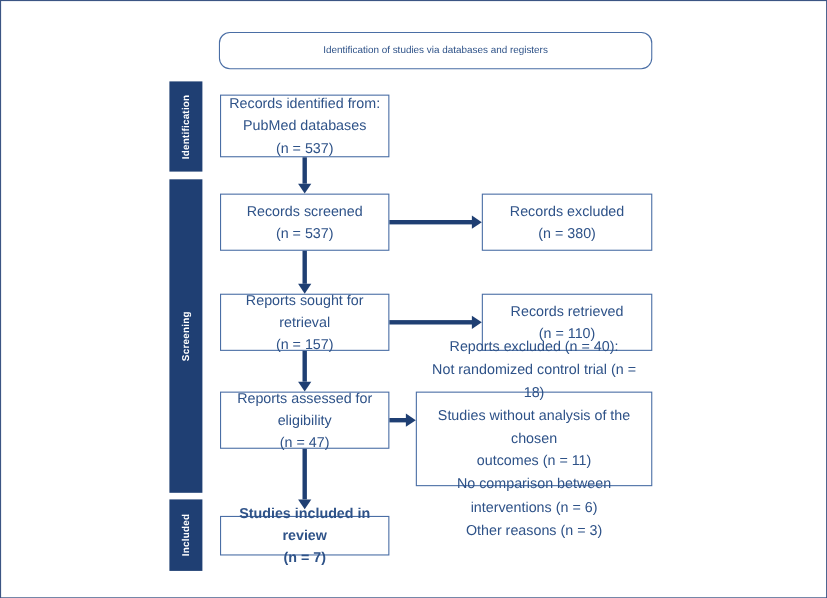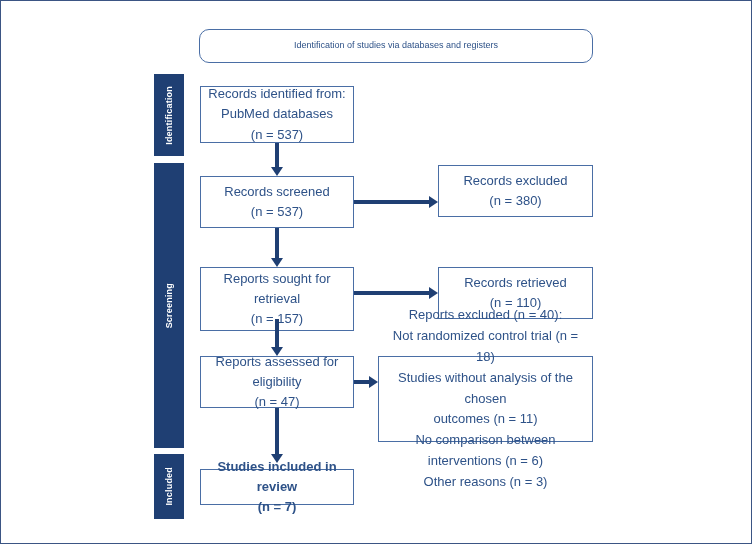--- a/index.html
+++ b/index.html
@@ -132,36 +132,36 @@
     <span class="node-text">Records identified from:
 PubMed databases
 (n = 537)</span>
   </div>
 
   <div class="node" style="left:199px; top:175px; width:154px; height:52px;">
     <span class="node-text">Records screened
 (n = 537)</span>
   </div>
 
-  <div class="node" style="left:199px; top:266px; width:154px; height:64px;">
+  <div class="node" style="left:199px; top:266px; width:154px; height:52px;">
     <span class="node-text">Reports sought for retrieval
 (n = 157)</span>
   </div>
 
   <div class="node" style="left:199px; top:355px; width:154px; height:52px;justify-content:center;">
     <span class="node-text">Reports assessed for eligibility
 (n = 47)</span>
   </div>
 
   <div class="node" style="left:199px; top:468px; width:154px; height:36px;font-weight:bold;">
     <span class="node-text">Studies included in review
 (n = 7)</span>
   </div>
 
-  <div class="node" style="left:437px; top:164px; width:155px; height:52px;">
+  <div class="node" style="left:437px; top:175px; width:155px; height:52px;">
     <span class="node-text">Records excluded
 (n = 380)</span>
   </div>
 
   <div class="node" style="left:437px; top:266px; width:155px; height:52px;">
     <span class="node-text">Records retrieved
 (n = 110)</span>
   </div>
 
   <div class="node" id="excluded-reasons-node" style="left:377px; top:355px; width:215px; height:86px;">

